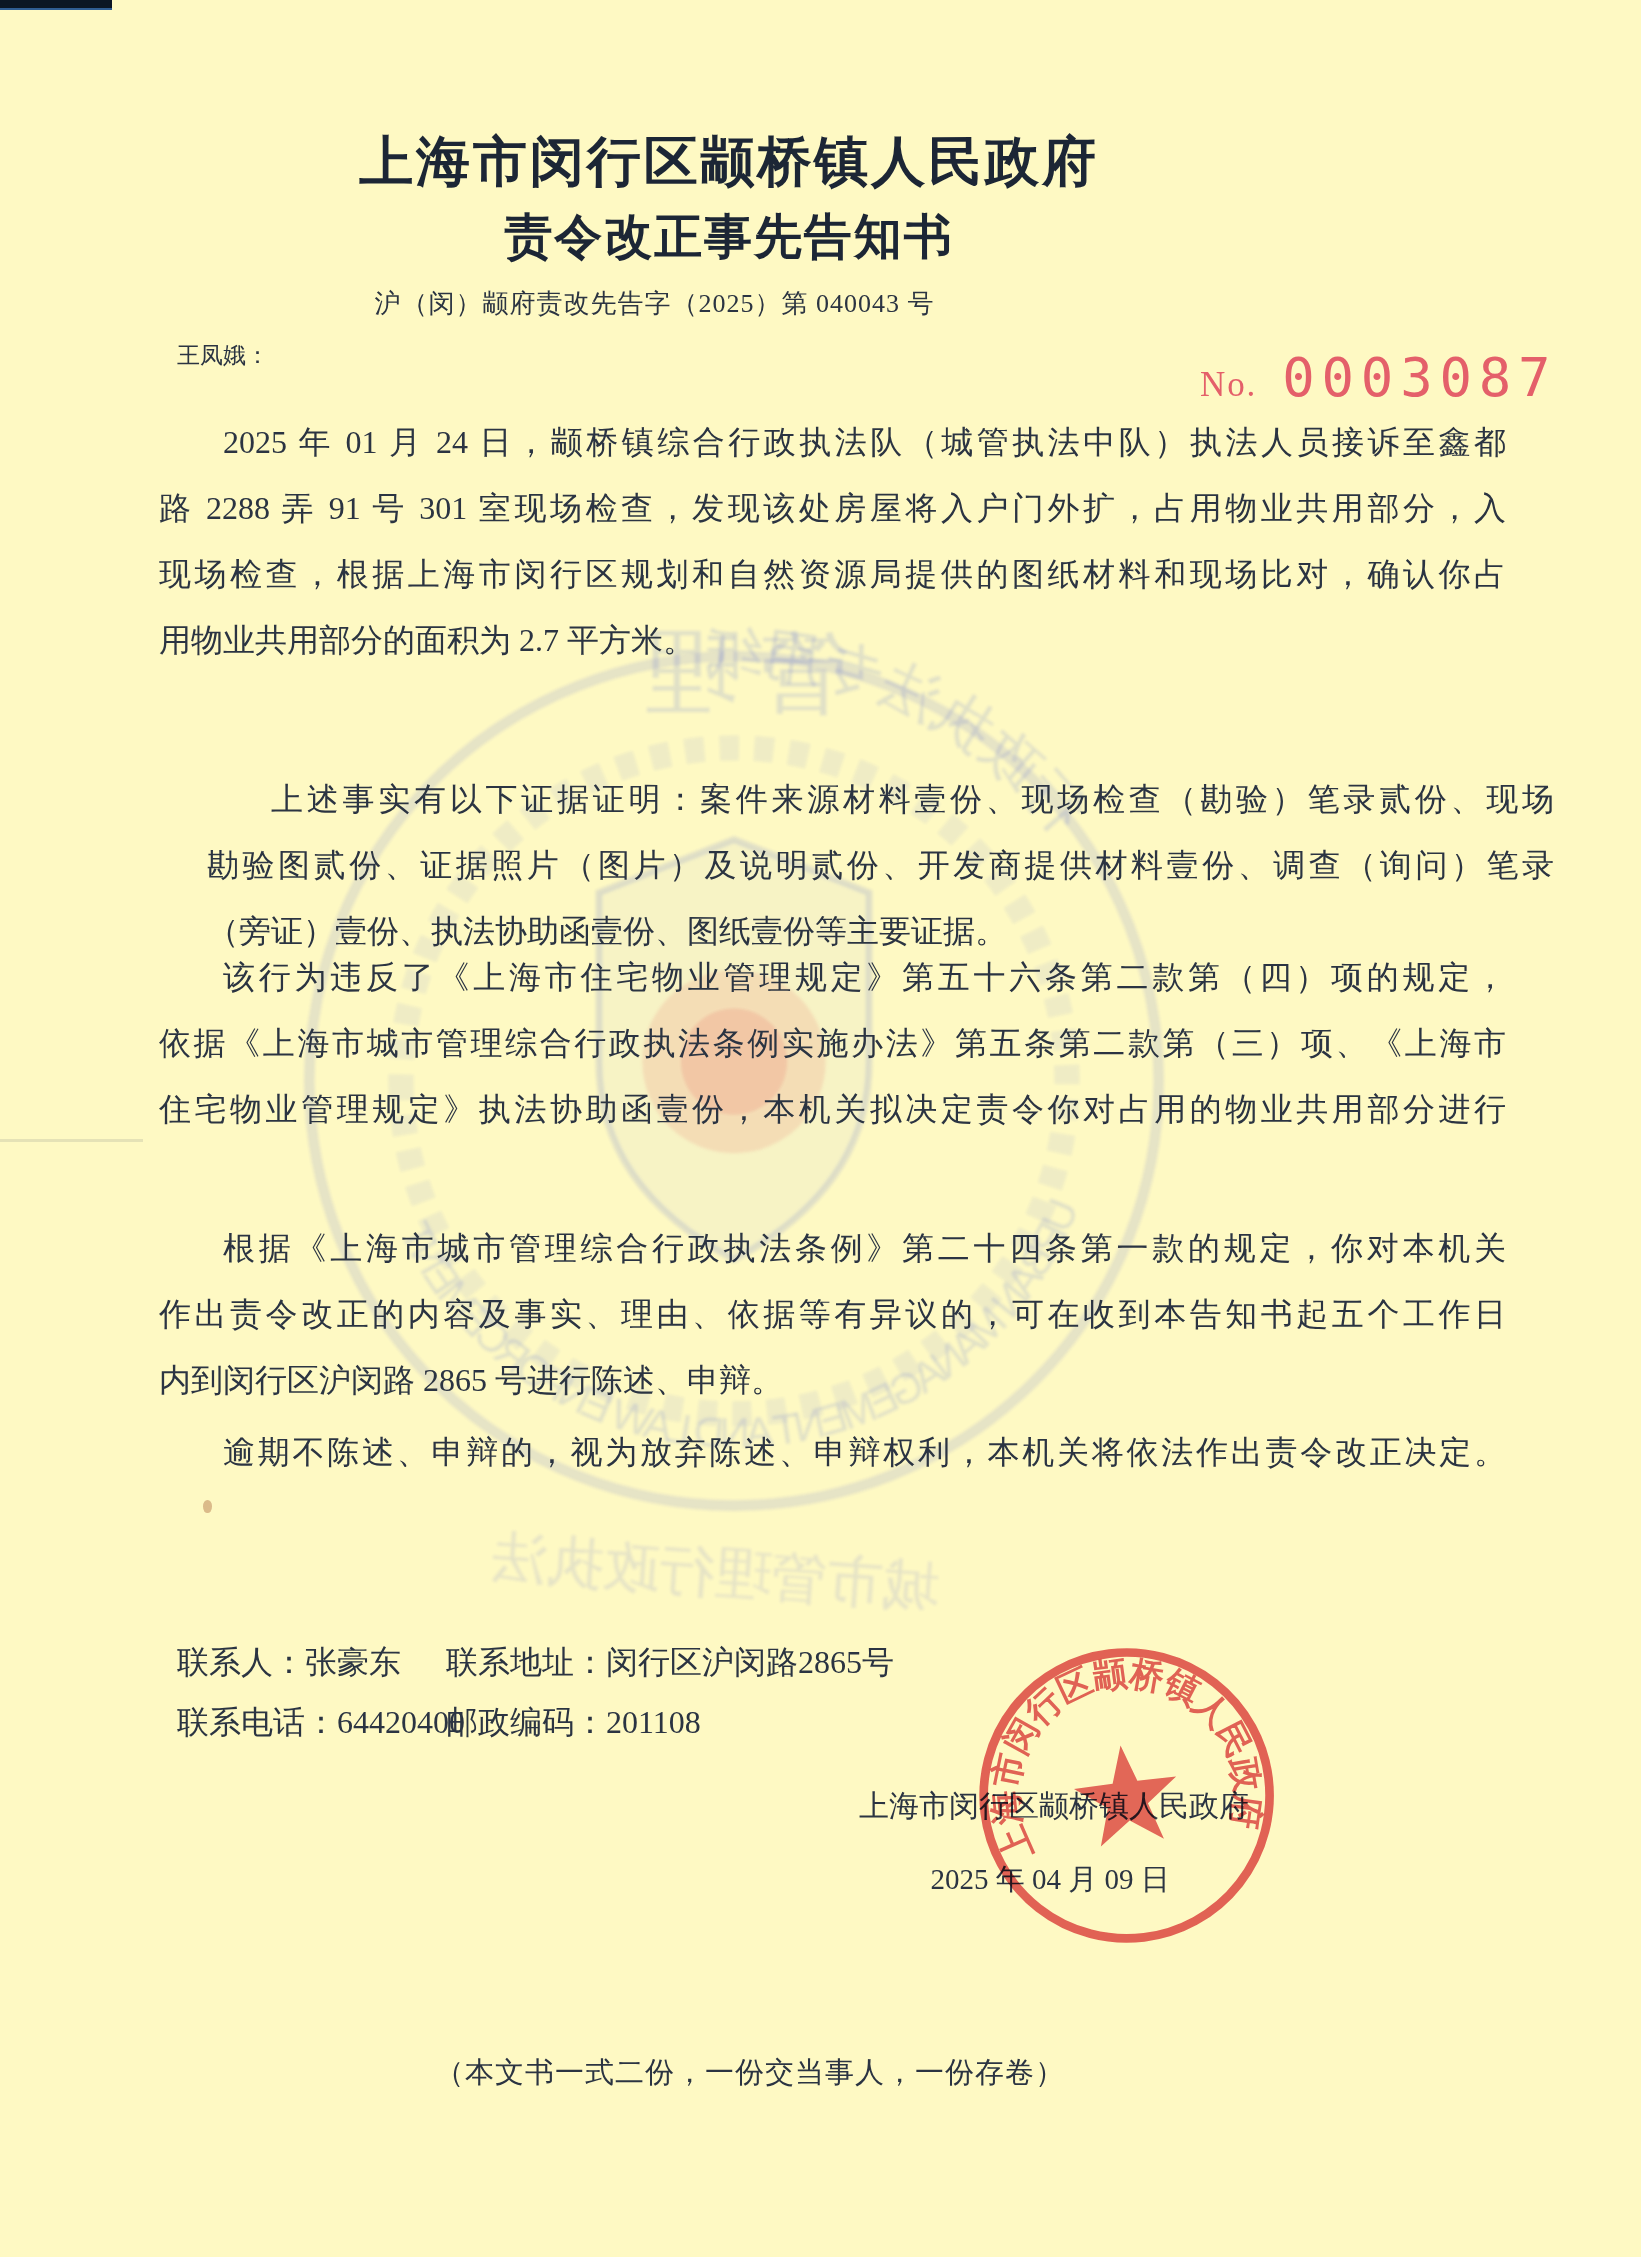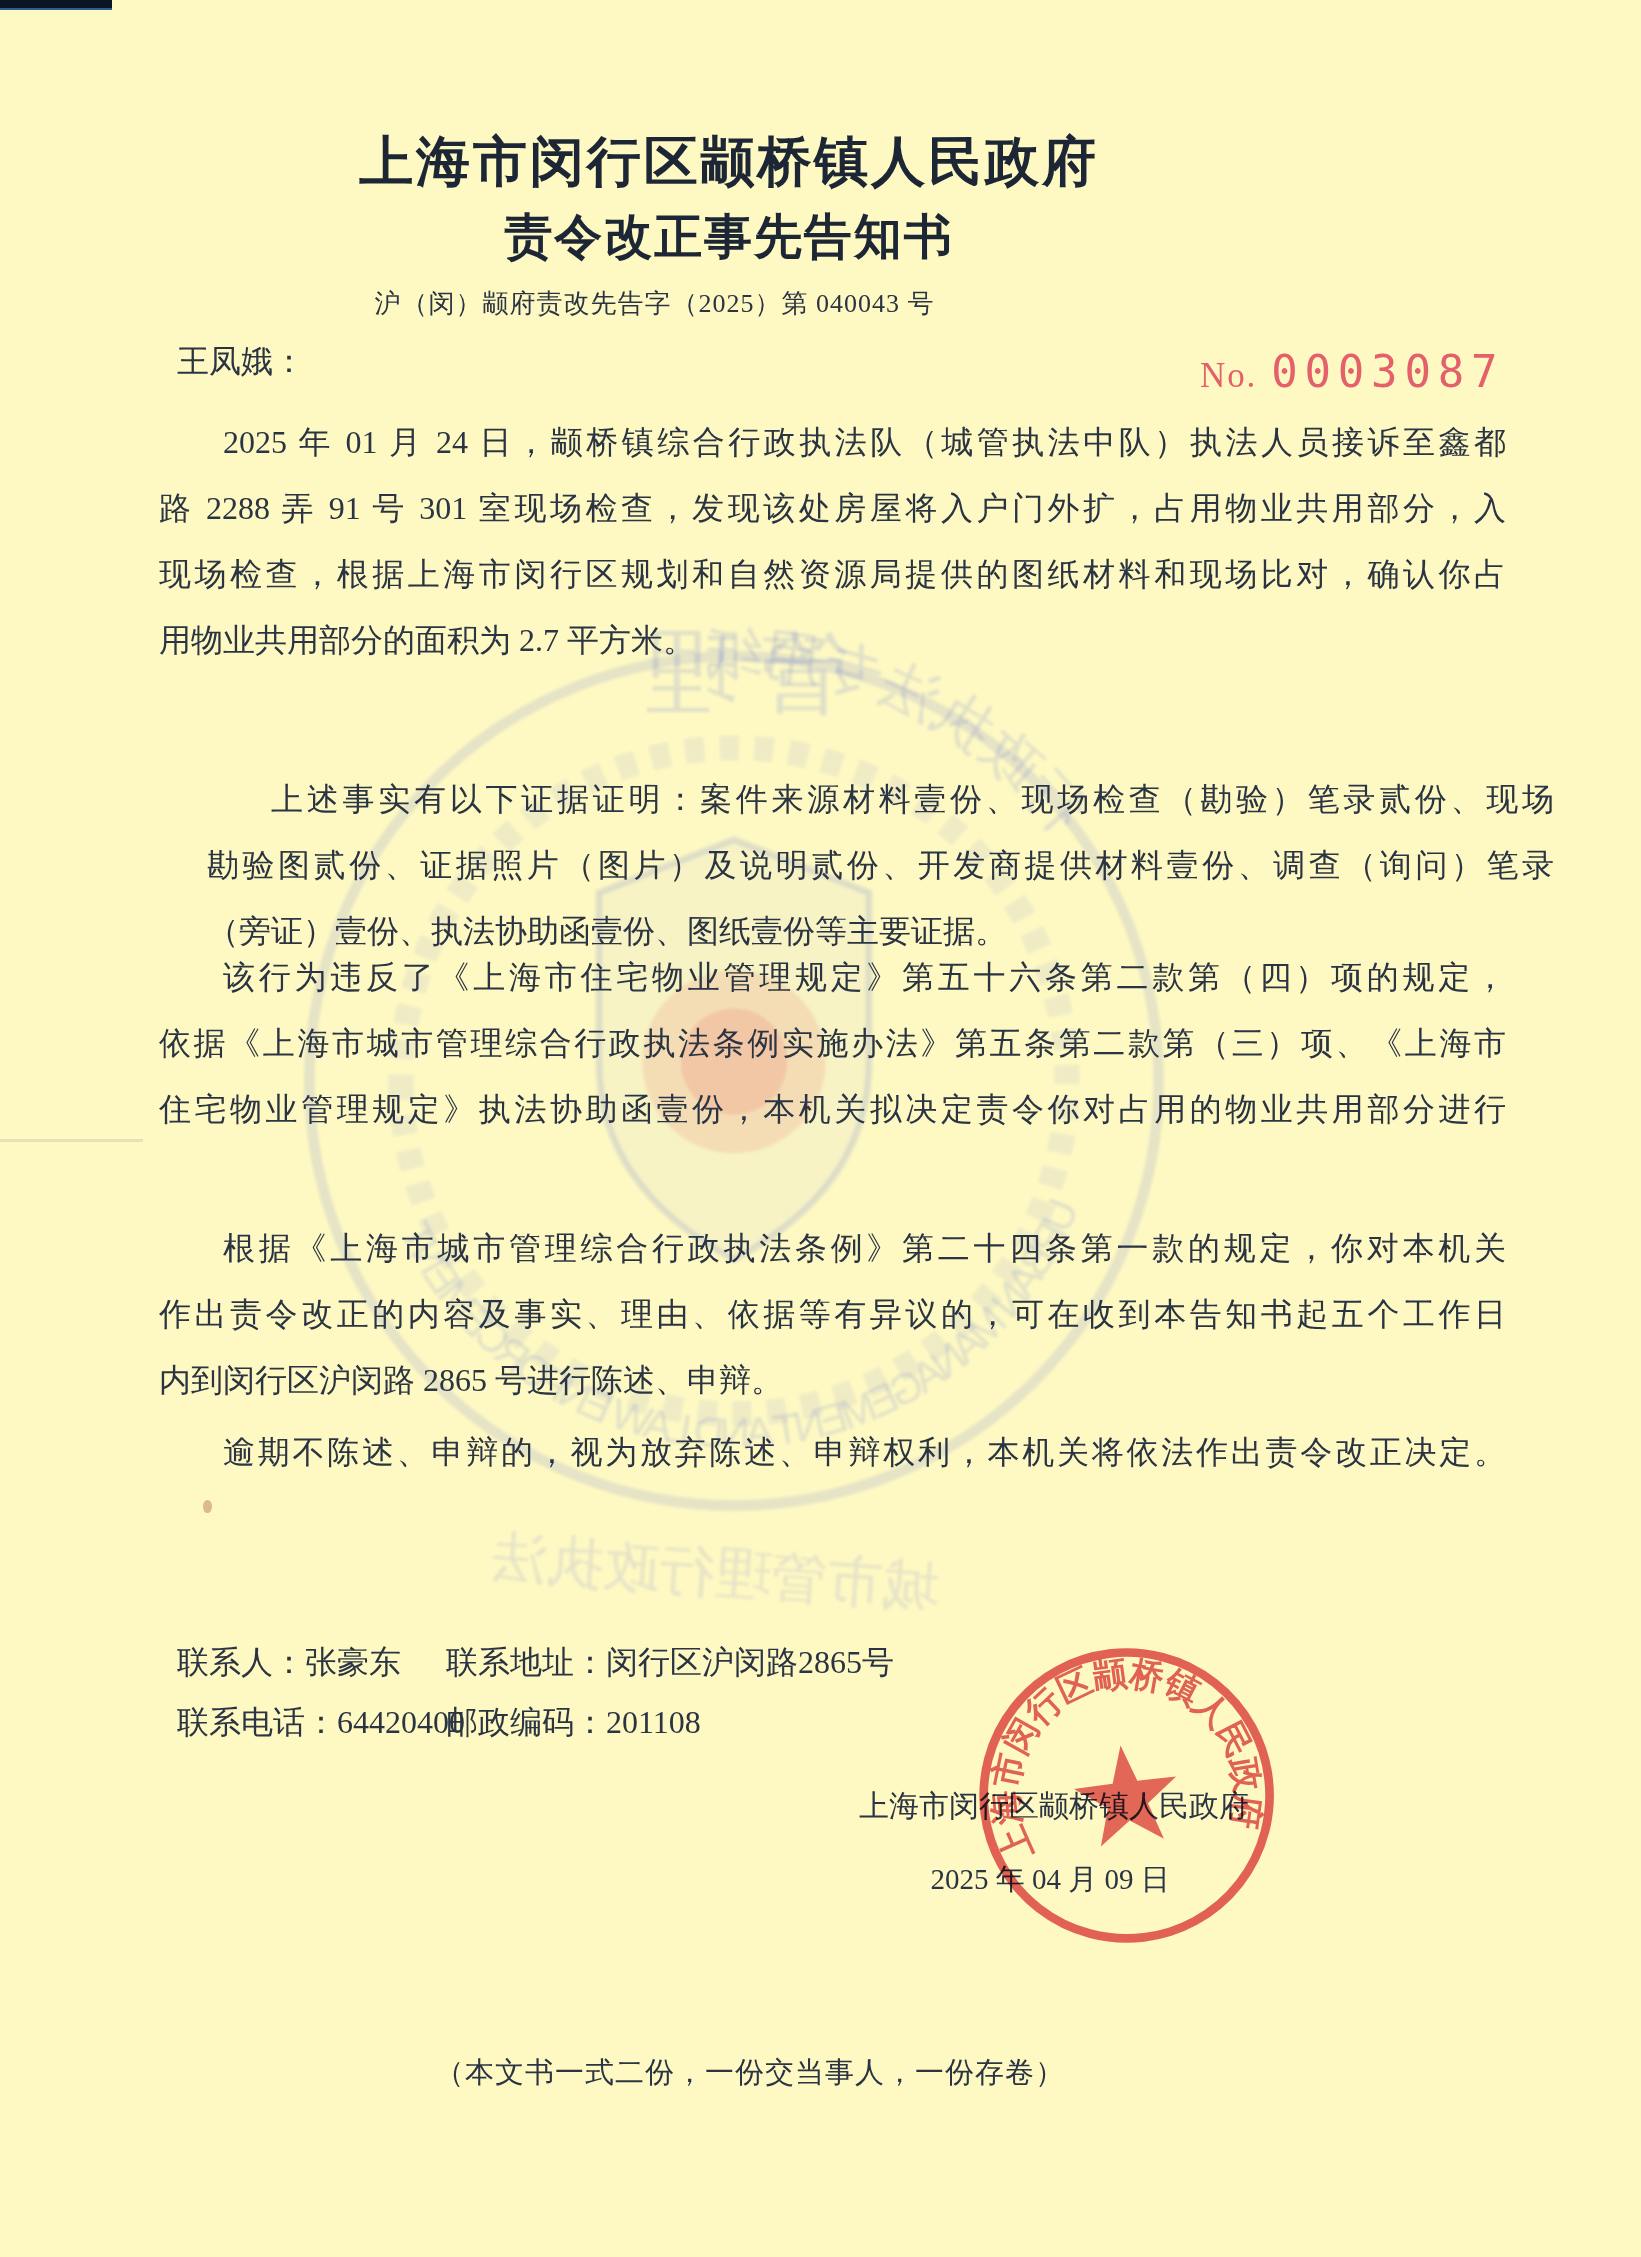--- a/index.html
+++ b/index.html
@@ -28,24 +28,24 @@
   .title2{top:205px;font-size:48px;letter-spacing:1.9px;}
   .docnum{
     position:absolute;left:0;top:286px;width:1309px;text-align:center;
     font-size:26px;letter-spacing:1px;color:#2b3442;font-weight:normal;
   }
   .serial{
     position:absolute;left:1200px;top:346px;color:#e4606a;white-space:nowrap;
   }
   .serial-no{font-size:35px;letter-spacing:1.9px;}
   .serial-digits{
-    font-family:"DejaVu Sans Mono",monospace;font-size:44px;letter-spacing:6.8px;
-    margin-left:14px;
+    font-family:"DejaVu Sans Mono",monospace;font-size:54px;letter-spacing:6.8px;
+    margin-left:25px;
   }
-  .recipient{position:absolute;left:177px;top:340px;font-size:32px;}
+  .recipient{position:absolute;left:177px;top:340px;font-size:23px;}
   
   .para{position:absolute;left:159px;width:1347px;font-size:32px;}
   .line{height:66px;line-height:66px;white-space:nowrap;}
   .fill{text-align:justify;text-align-last:justify;white-space:normal;overflow:hidden;}
   .indent{text-indent:64px;}
   .p1{top:409px;}  .p2{top:766px;margin-left:48px;}  .p3{top:944px;}  .p4{top:1215px;}  .p5{top:1419px;}
   
   .contact-item{position:absolute;font-size:32px;white-space:nowrap;}
   .c-person {left:177px;top:1641px;}
   .c-phone  {left:177px;top:1701px;}

